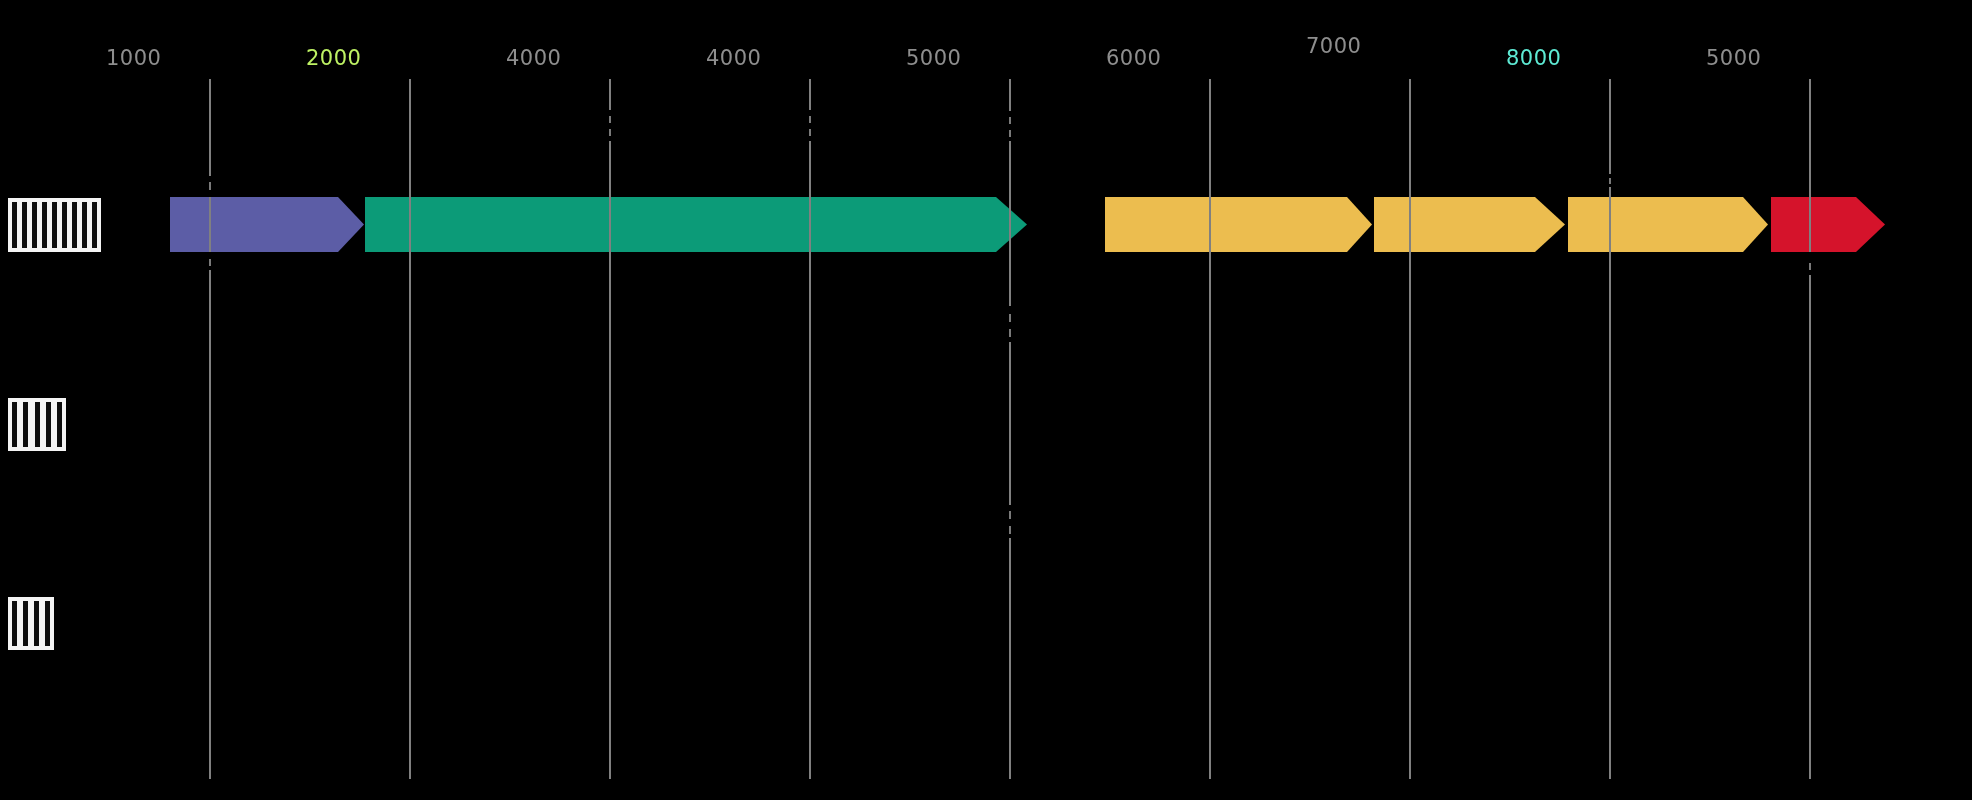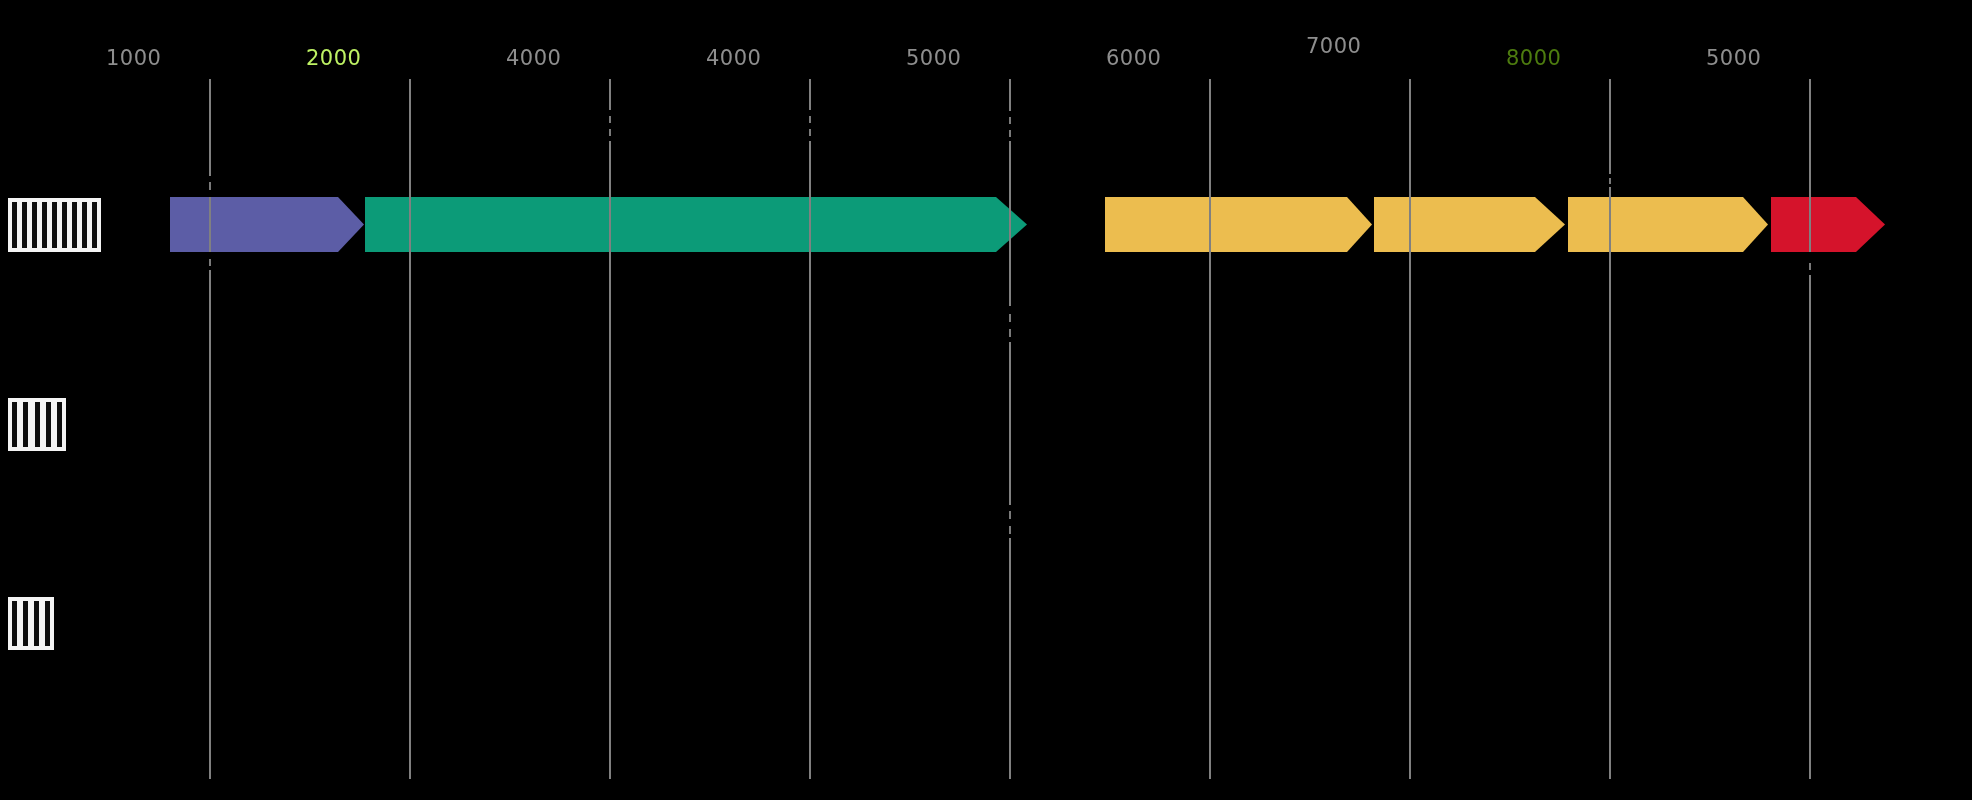--- a/index.html
+++ b/index.html
@@ -69,21 +69,21 @@
     <div class="tick-label" style="left: 506px; top: 46px; color: rgb(142, 142, 142);">4000</div>
     <div class="gridline" style="left: 809px; top: 79px; height: 700px; background: rgb(128, 128, 128);"></div>
     <div class="tick-label" style="left: 706px; top: 46px; color: rgb(142, 142, 142);">4000</div>
     <div class="gridline" style="left: 1009px; top: 79px; height: 700px; background: rgb(128, 128, 128);"></div>
     <div class="tick-label" style="left: 906px; top: 46px; color: rgb(142, 142, 142);">5000</div>
     <div class="gridline" style="left: 1209px; top: 79px; height: 700px; background: rgb(128, 128, 128);"></div>
     <div class="tick-label" style="left: 1106px; top: 46px; color: rgb(142, 142, 142);">6000</div>
     <div class="gridline" style="left: 1409px; top: 79px; height: 700px; background: rgb(128, 128, 128);"></div>
     <div class="tick-label" style="left: 1306px; top: 34px; color: rgb(142, 142, 142);">7000</div>
     <div class="gridline" style="left: 1609px; top: 79px; height: 700px; background: rgb(128, 128, 128);"></div>
-    <div class="tick-label" style="left: 1506px; top: 46px; color: #4d7c0f;">8000</div>
+    <div class="tick-label" style="left: 1506px; top: 46px; color: #5eead4;">8000</div>
     <div class="gridline" style="left: 1809px; top: 79px; height: 700px; background: rgb(128, 128, 128);"></div>
     <div class="tick-label" style="left: 1706px; top: 46px; color: rgb(142, 142, 142);">5000</div>
     <div class="label-box" style="left: 8px; top: 198px; width: 93px; height: 54px;">
       <div class="bars">
         <div class="bar"></div>
         <div class="bar"></div>
         <div class="bar"></div>
         <div class="bar"></div>
         <div class="bar"></div>
         <div class="bar"></div>

